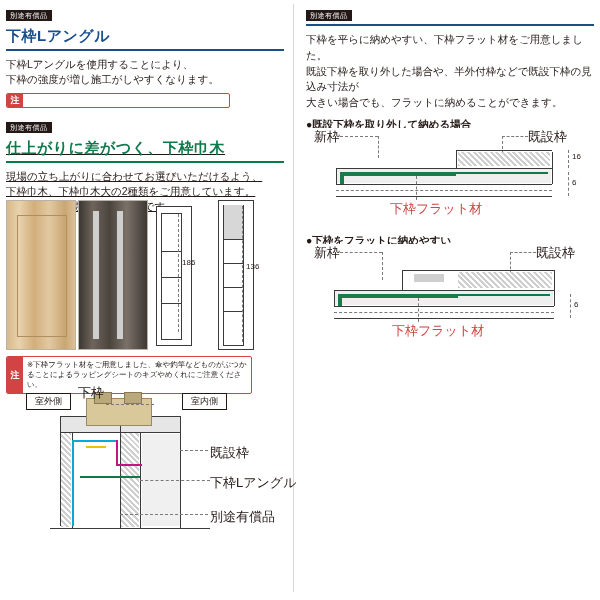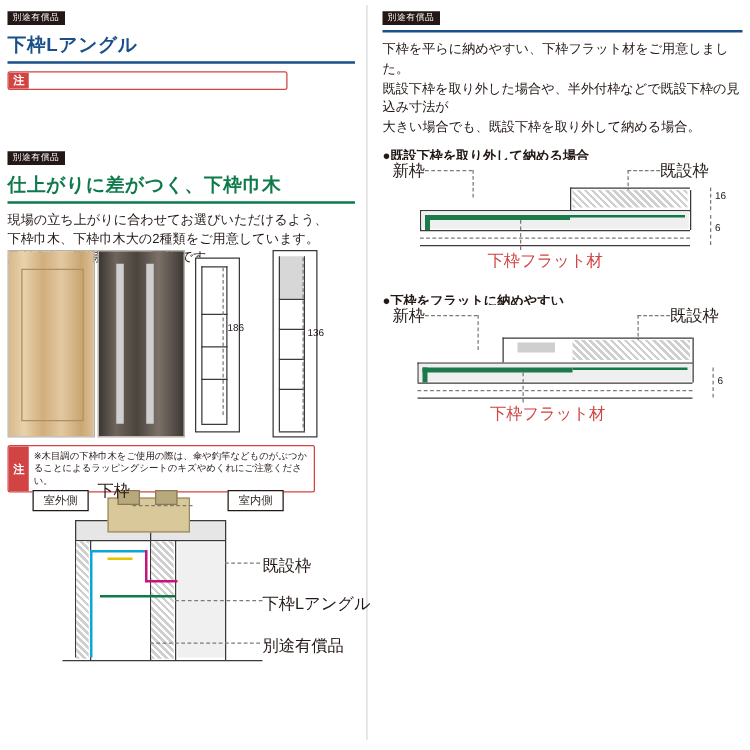--- a/index.html
+++ b/index.html
@@ -98,26 +98,28 @@
 <div class="page">
 
   <div class="vdiv"></div>
 
   <div class="col-left">
 
     <div style="position:absolute;left:6px;top:6px;width:278px;">
       <span class="tag">別途有償品</span>
       <div class="headline">下枠Lアングル</div>
       <div class="rule"></div>
+      <div class="body-text" style="white-space:pre-line;">下枠Lアングルを使用することにより、
+下枠の強度が増し施工がしやすくなります。</div>
       <div class="caution" style="width:222px;">
         <div class="mark">注</div>
       </div>
     </div>
 
-    <div style="position:absolute;left:6px;top:118px;width:278px;">
+    <div style="position:absolute;left:6px;top:118px;width:278px;text-decoration:underline;">
       <span class="tag">別途有償品</span>
       <div class="headline green">仕上がりに差がつく、下枠巾木</div>
       <div class="rule green"></div>
       <div class="body-text" style="white-space:pre-line;">現場の立ち上がりに合わせてお選びいただけるよう、
 下枠巾木、下枠巾木大の2種類をご用意しています。
 見付方向は現場カットが可能です。</div>
     </div>
 
     <div style="position:absolute;left:6px;top:200px;width:282px;height:150px;">
       <div class="door door-a"></div>
@@ -145,21 +147,21 @@
         <div class="kline" style="left:4px;top:110px;width:21px;height:1px;"></div>
         <div class="kline" style="left:4px;top:144px;width:21px;height:1px;"></div>
       </div>
       <div class="dimtxt" style="left:240px;top:62px;">136</div>
       <div class="vdash" style="left:236px;top:6px;height:136px;"></div>
     </div>
 
     <div style="position:absolute;left:6px;top:352px;width:246px;">
       <div class="caution">
         <div class="mark">注</div>
-        <div class="txt">※木目調の下枠巾木をご使用の際は、傘や釣竿などものがぶつかることによるラッピングシートのキズやめくれにご注意ください。</div>
+        <div class="txt">※下枠フラット材をご用意しました、傘や釣竿などものがぶつかることによるラッピングシートのキズやめくれにご注意ください。</div>
       </div>
     </div>
 
     <div style="position:absolute;left:6px;top:390px;width:282px;height:160px;">
       <div style="position:absolute;left:20px;top:0;">
         <span class="sidelbl">室外側</span>
       </div>
       <div style="position:absolute;left:176px;top:0;">
         <span class="sidelbl">室内側</span>
       </div>
@@ -202,21 +204,21 @@
     </div>
   </div>
 
   <div class="col-right">
 
     <div style="position:absolute;left:6px;top:6px;width:288px;">
       <span class="tag">別途有償品</span>
       <div class="rule"></div>
       <div class="rbody" style="white-space:pre-line;">下枠を平らに納めやすい、下枠フラット材をご用意しました。
 既設下枠を取り外した場合や、半外付枠などで既設下枠の見込み寸法が
-大きい場合でも、既設下枠を取り外して納める場合。</div>
+大きい場合でも、フラットに納めることができます。</div>
     </div>
 
     <div style="position:absolute;left:6px;top:112px;width:288px;">
       <div class="subhead">●既設下枠を取り外して納める場合</div>
     </div>
 
     <div class="dia" style="position:absolute;left:6px;top:128px;width:288px;height:86px;">
       <div class="lbl" style="left:8px;top:0px;">新枠</div>
       <div class="dash" style="left:34px;top:8px;width:38px;"></div>
       <div class="vdash" style="left:72px;top:8px;height:22px;"></div>

